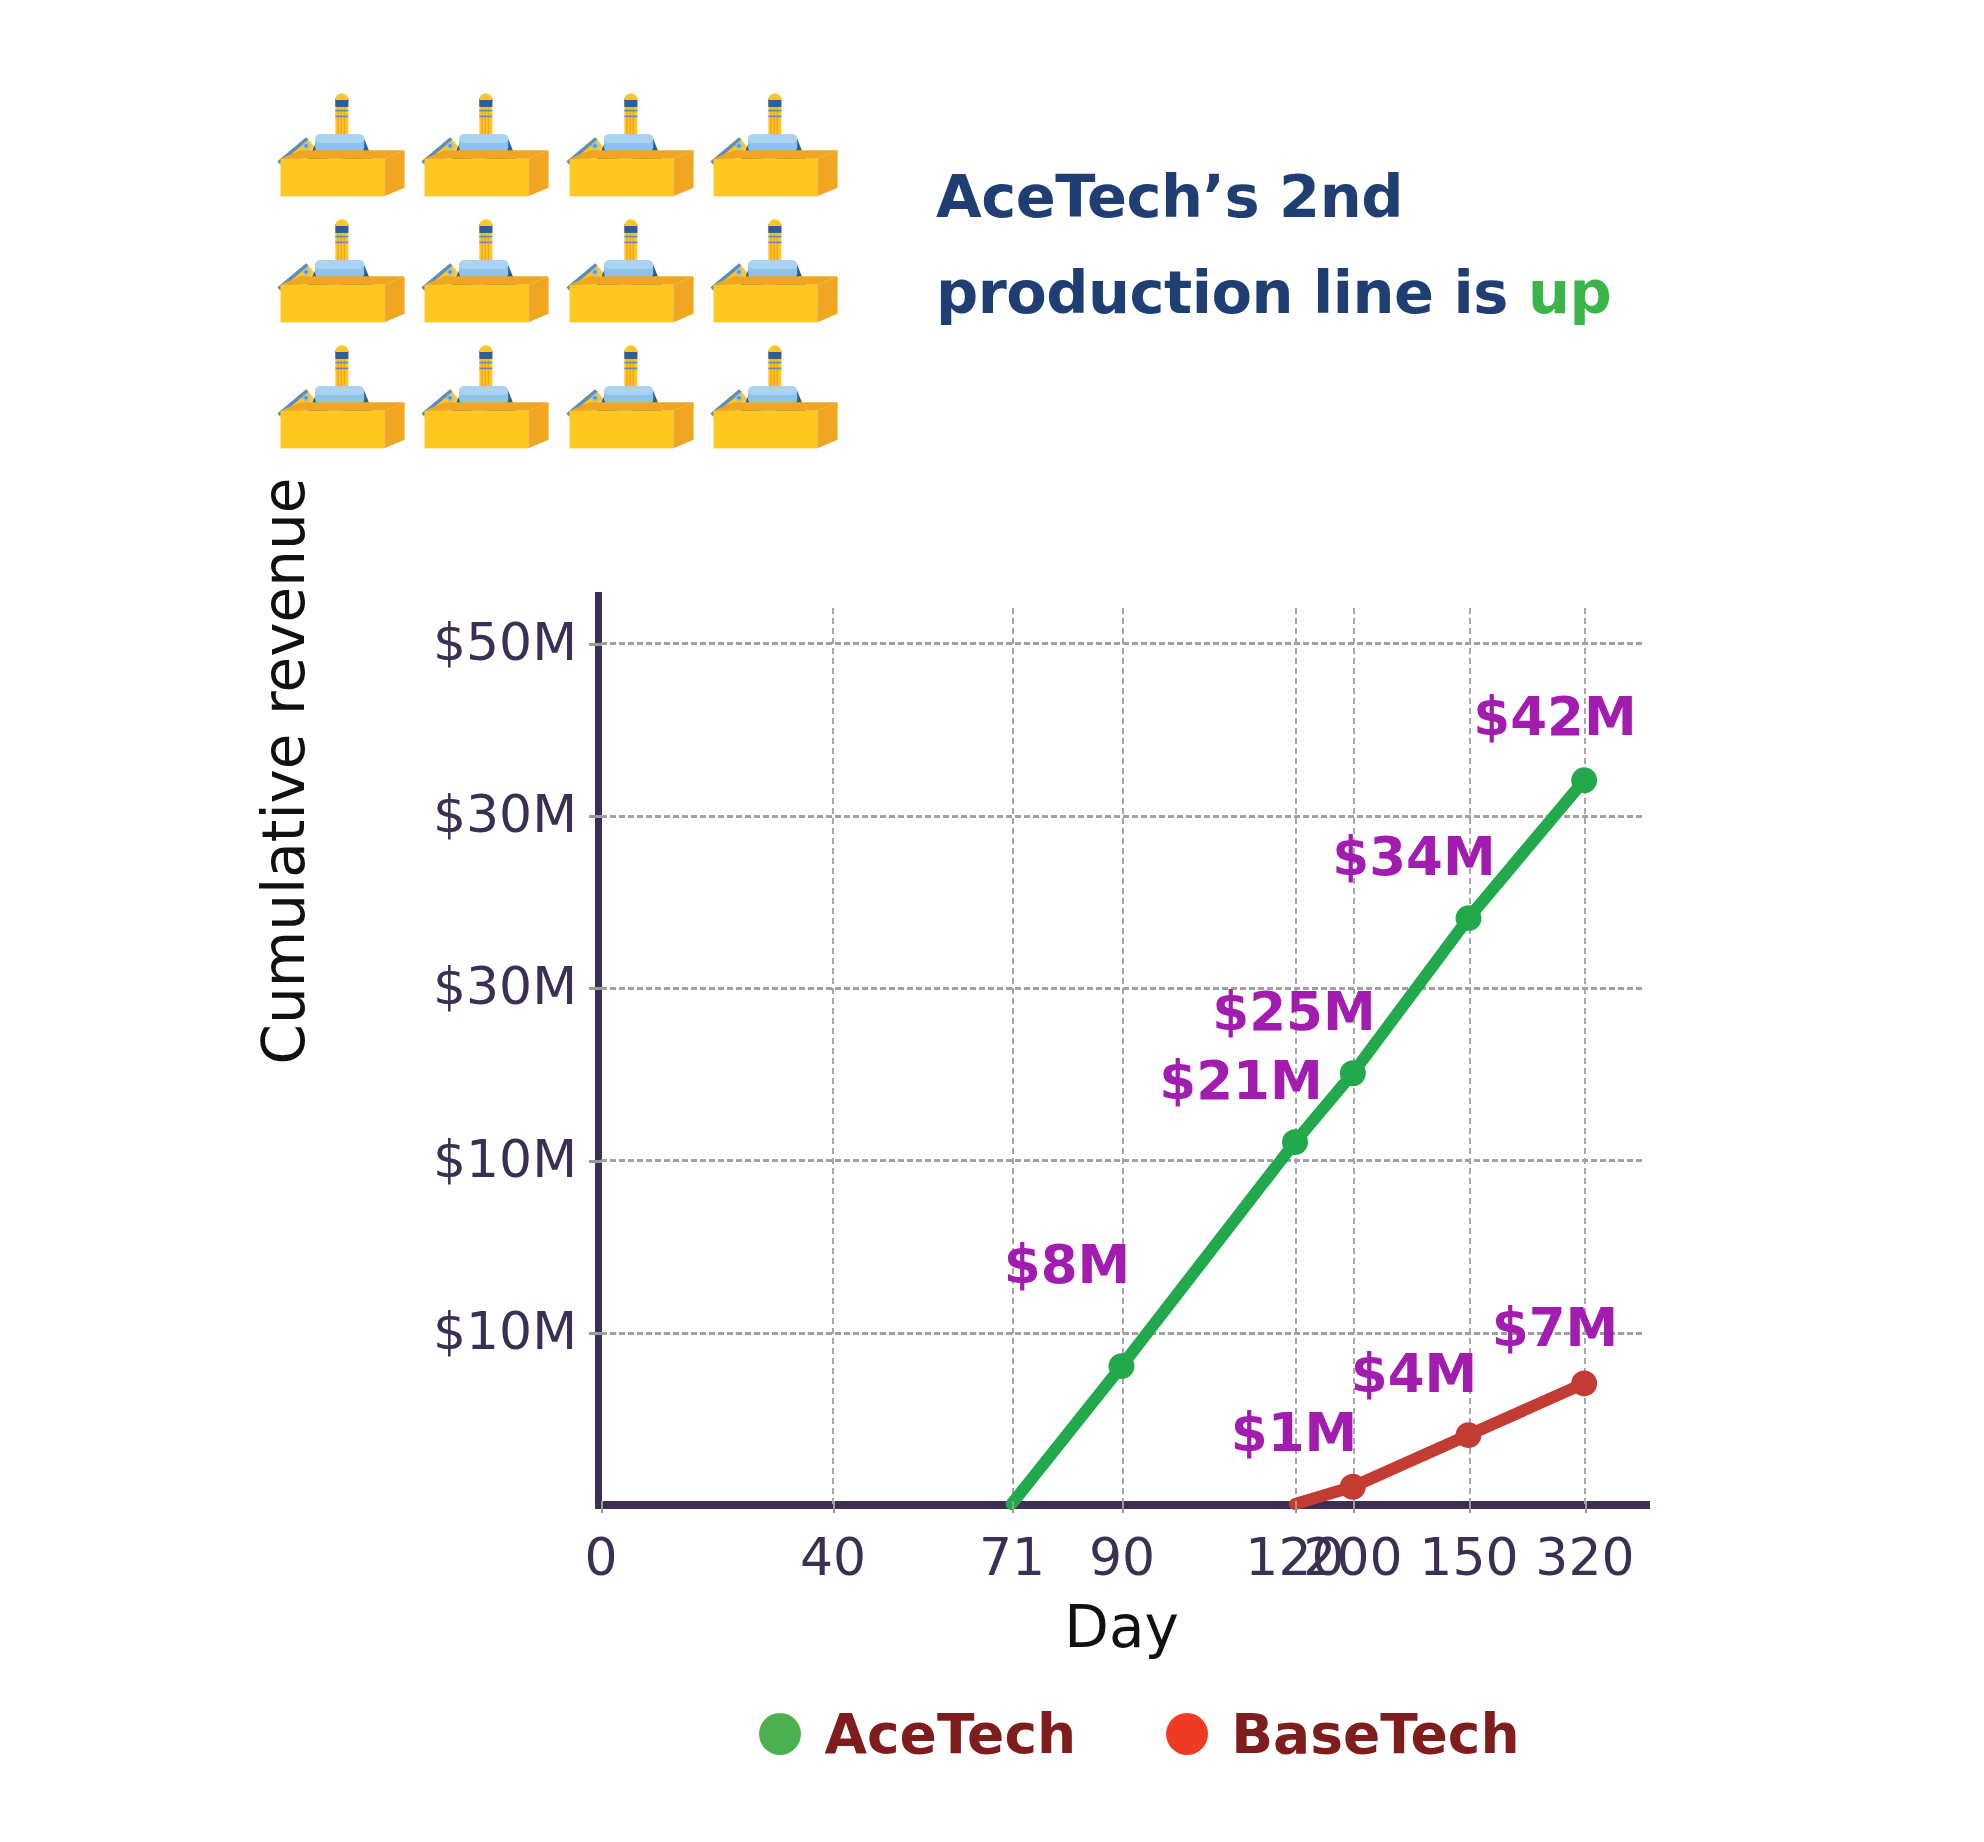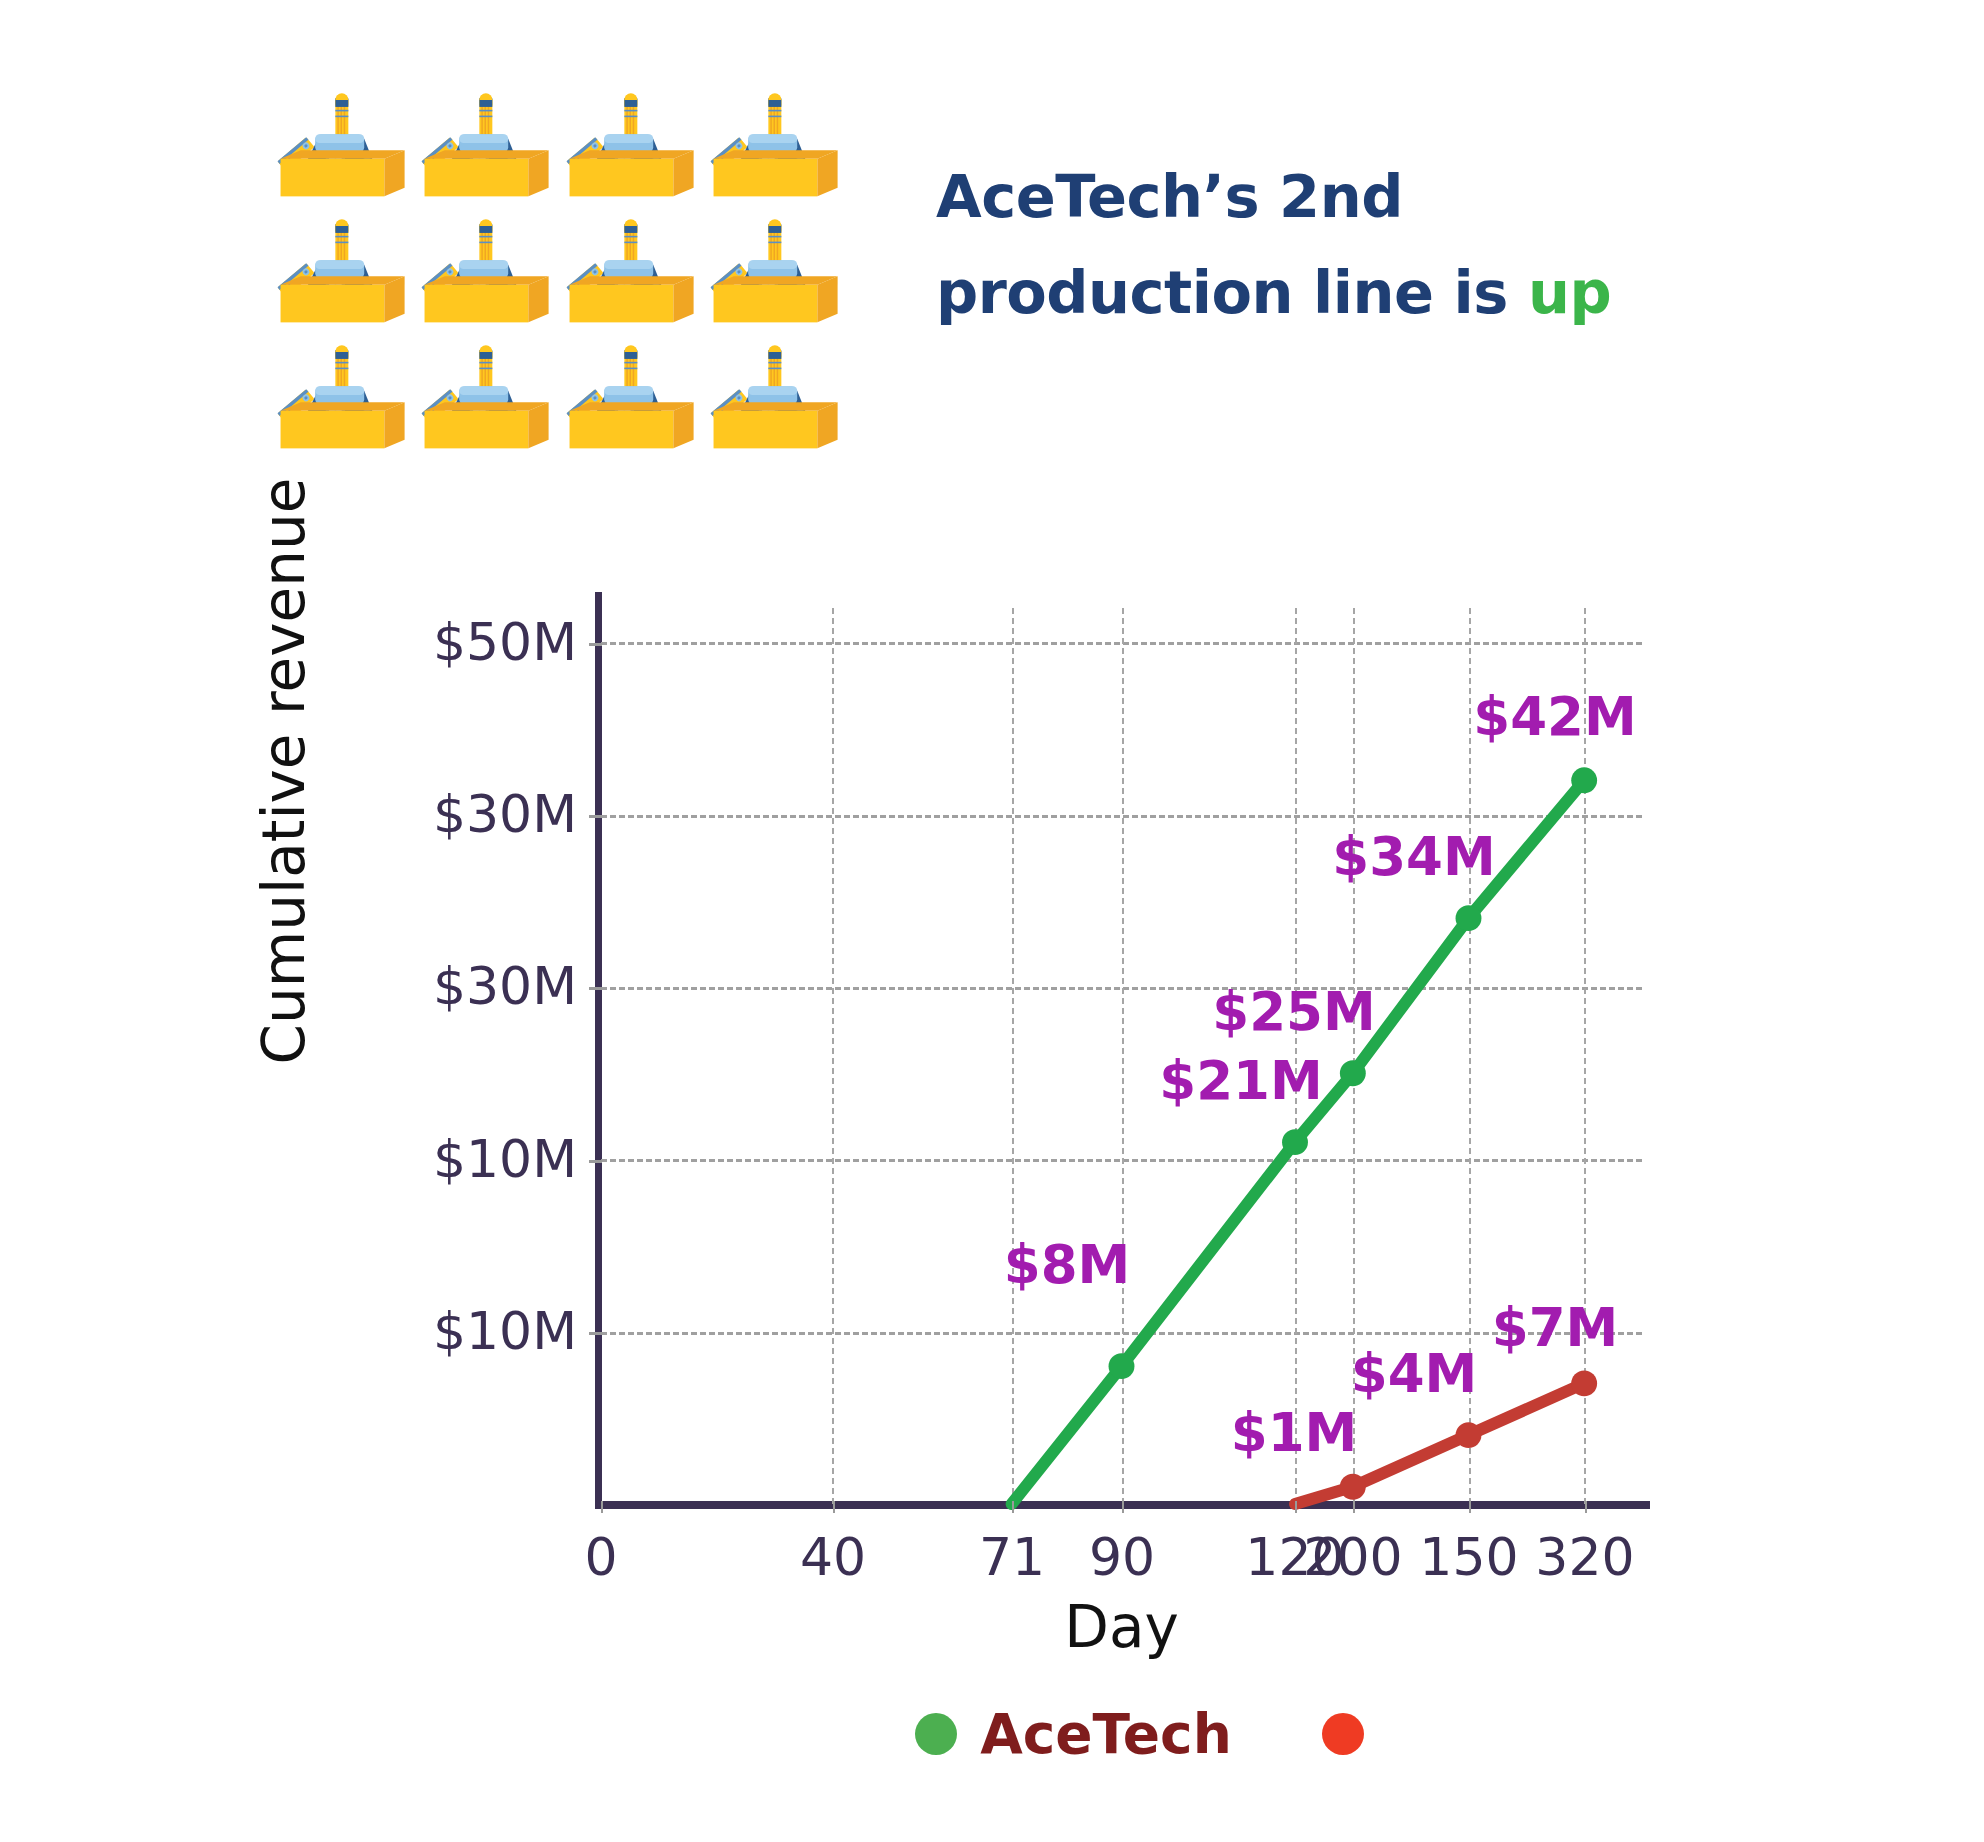--- a/index.html
+++ b/index.html
@@ -717,15 +717,16 @@
     <div class="data-label" style="left: 1555px; top: 1319px; margin-top: 8px;">$7M</div>
   </div>
 
 <div id="legend">
     <div class="legend-item">
       <span class="legend-dot" style="background: rgb(76, 175, 80);"></span>
       <span class="legend-label">AceTech</span>
     </div>
     <div class="legend-item">
       <span class="legend-dot" style="background: rgb(239, 59, 35);"></span>
+      <span class="legend-label">BaseTech</span>
     </div>
   </div>
 
 
 </body></html>

